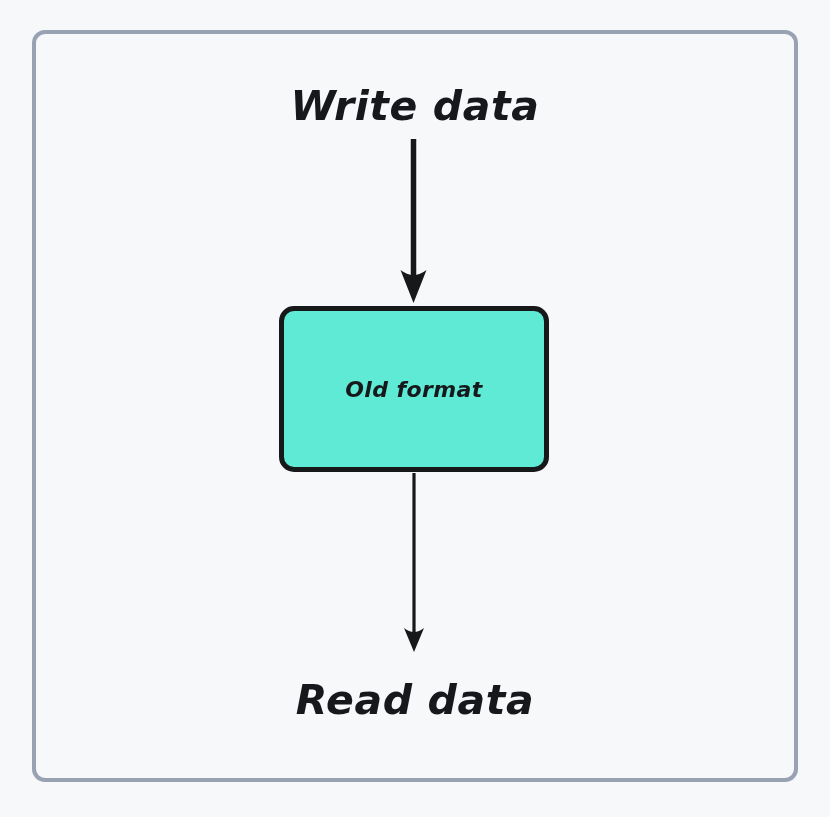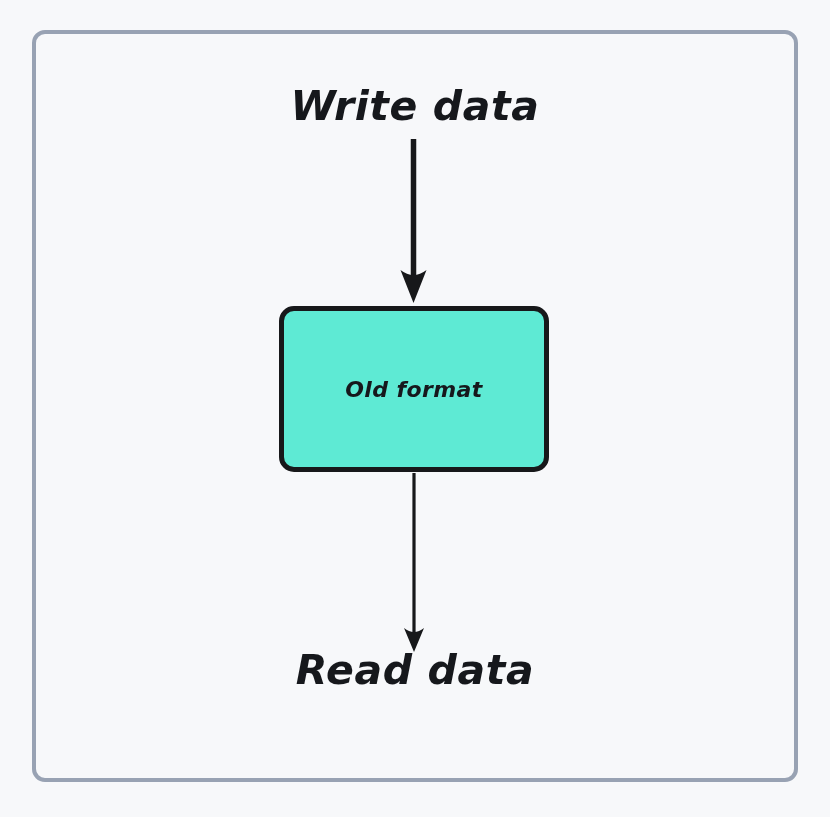--- a/index.html
+++ b/index.html
@@ -60,21 +60,21 @@
     left: 0;
     right: 0;
     top: 82px;
     font-size: 41px;
     line-height: 48px;
   }
 
   #label-read {
     left: 0;
     right: 0;
-    top: 646px;
+    top: 676px;
     font-size: 41px;
     line-height: 48px;
   }
 
   
   .process-box {
     position: absolute;
     left: 279px;
     top: 306px;
     width: 270px;

